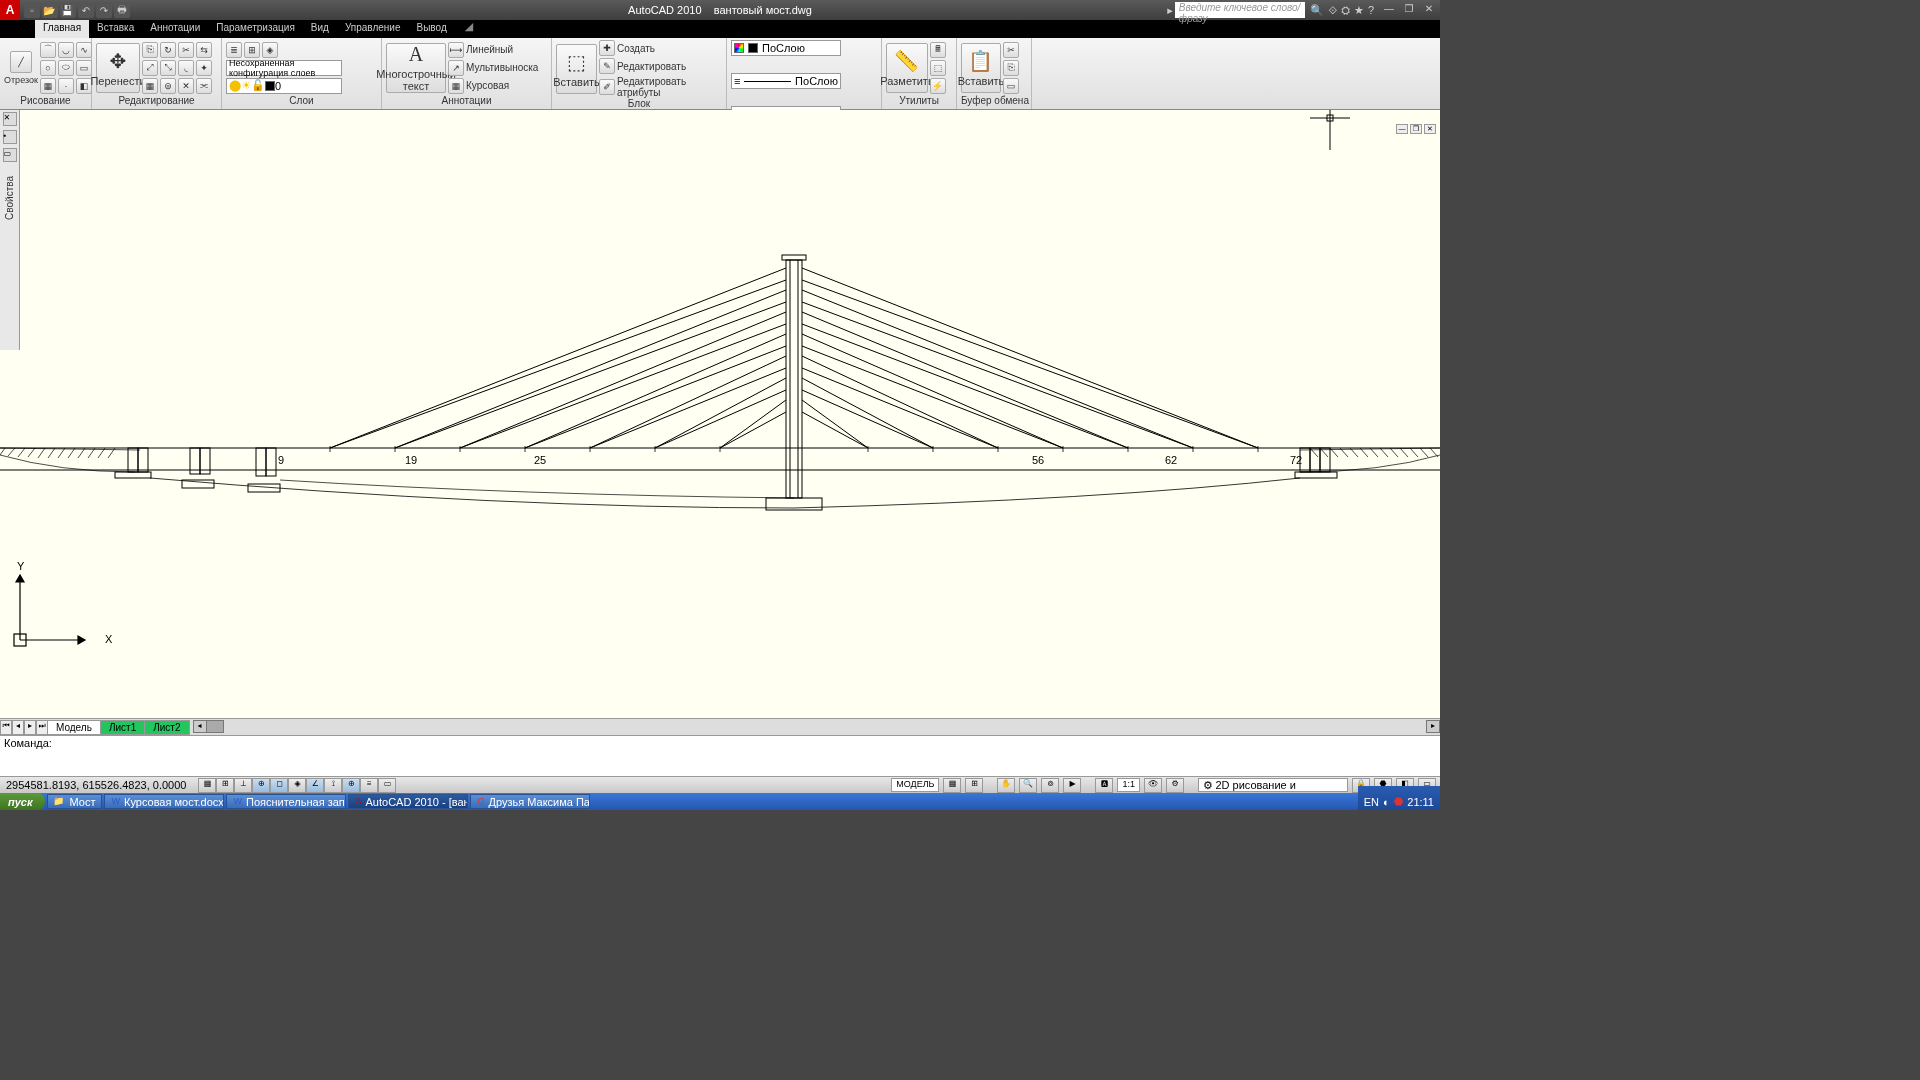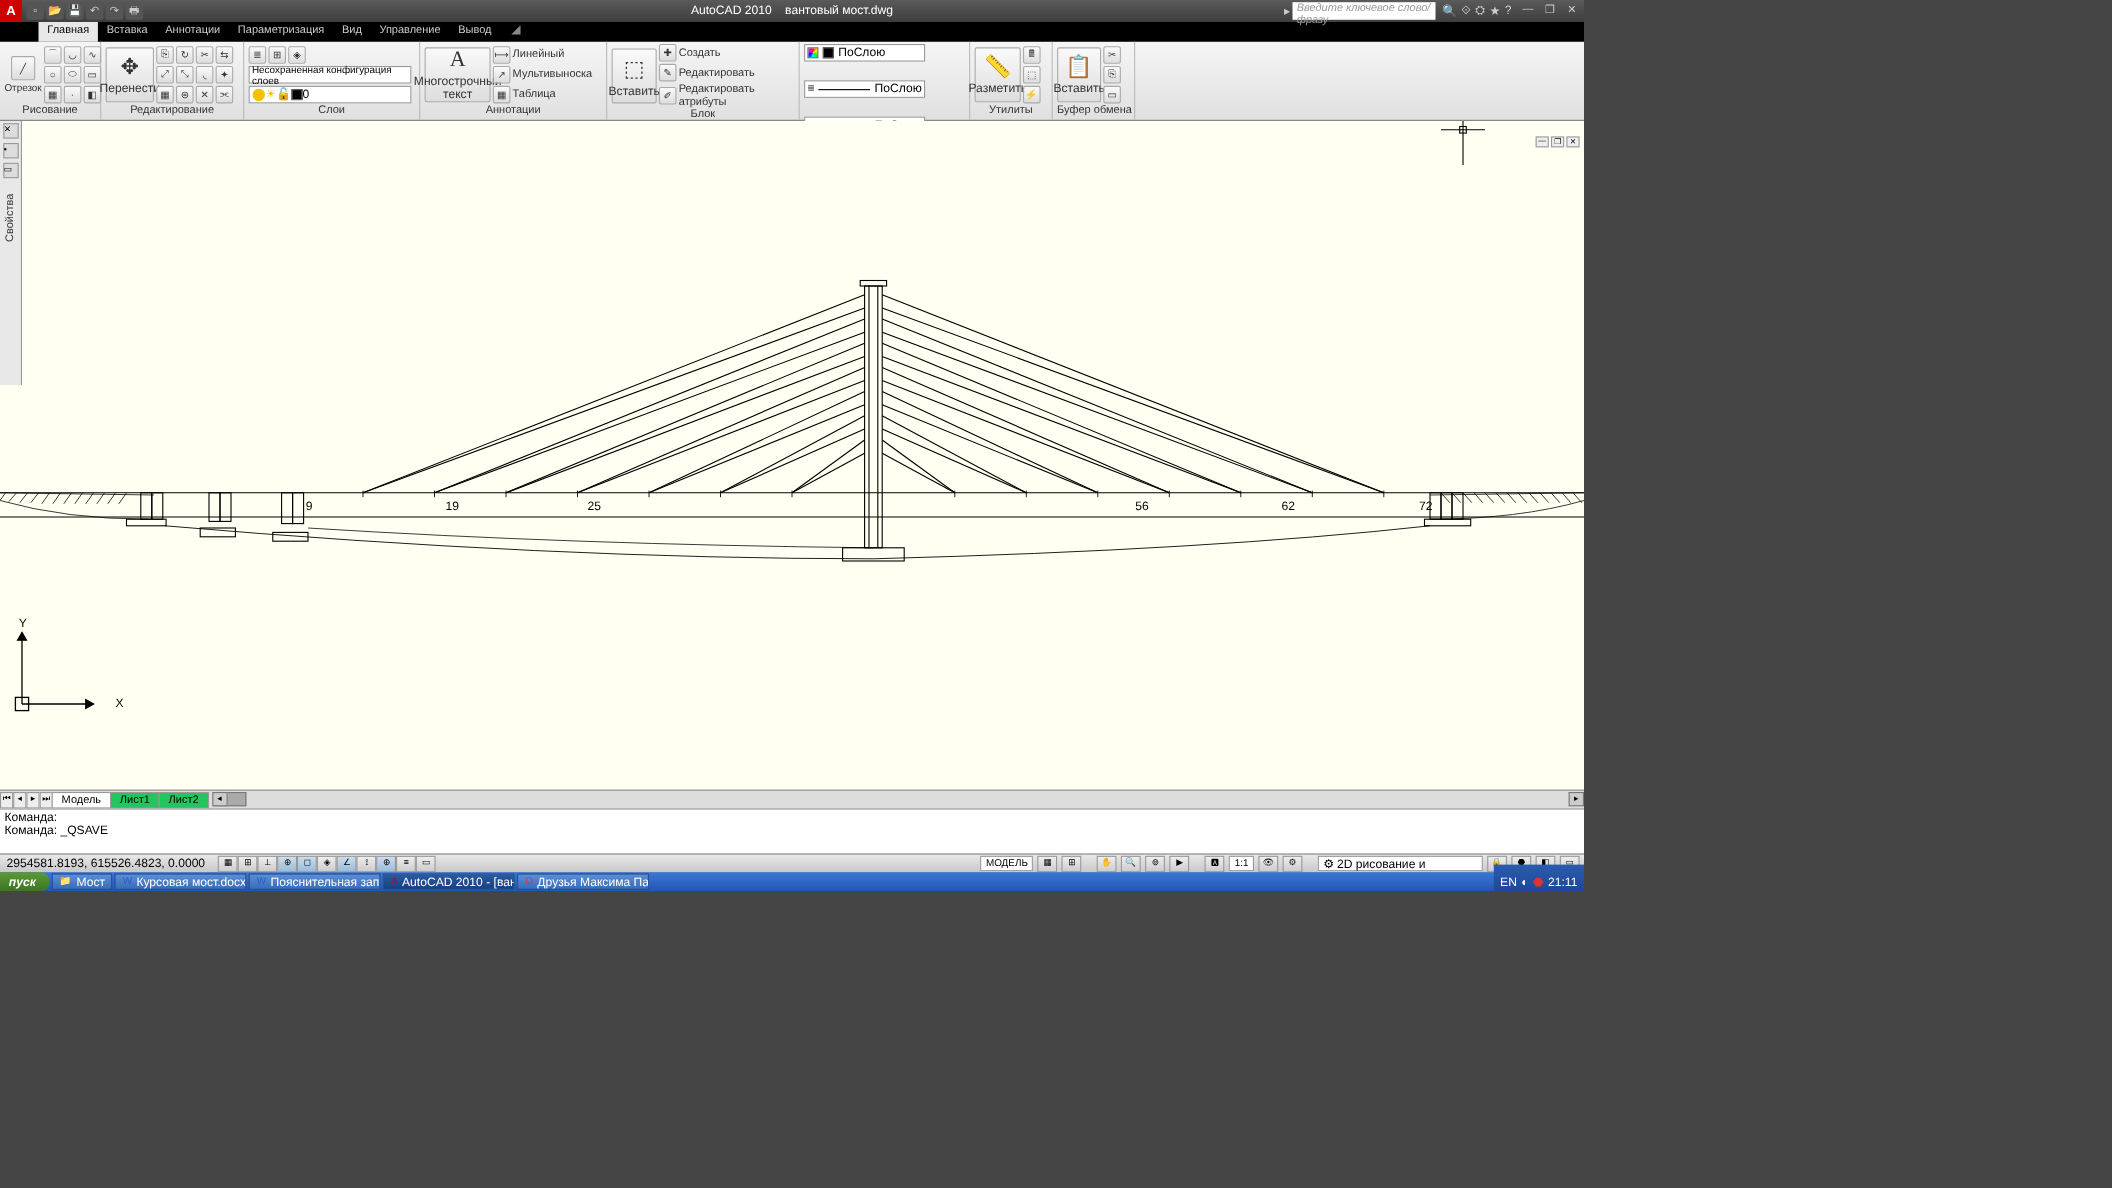--- a/index.html
+++ b/index.html
@@ -26,21 +26,21 @@
 .ribbon{height:72px;background:linear-gradient(#f5f5f5,#e0e0e0);display:flex;border-bottom:1px solid #888;}
 .rpanel{border-right:1px solid #bbb;display:flex;flex-direction:column;padding:2px 4px;position:relative;}
 .rpanel-body{flex:1;display:flex;align-items:center;gap:2px;}
 .rpanel-title{text-align:center;font-size:10px;color:#333;padding-bottom:1px;white-space:nowrap;}
 .rbtn{min-width:16px;height:16px;background:linear-gradient(#fafafa,#ddd);border:1px solid #aaa;border-radius:2px;display:inline-flex;align-items:center;justify-content:center;font-size:9px;color:#333;}
 .rbtn-big{width:44px;height:50px;flex-direction:column;gap:2px;font-size:10px;text-align:center;padding:2px;}
 .rbtn-icon-big{font-size:20px;}
 .rgrid{display:grid;grid-template-columns:repeat(3,16px);gap:2px;}
 .rrow{display:flex;gap:2px;align-items:center;}
 .rcol{display:flex;flex-direction:column;gap:2px;}
-.layer-combo{width:148px;height:16px;background:#fff;border:1px solid #999;font-size:9px;padding:0 2px;display:flex;align-items:center;}
+.layer-combo{width:116px;height:16px;background:#fff;border:1px solid #999;font-size:9px;padding:0 2px;display:flex;align-items:center;}
 .prop-combo{width:110px;height:16px;background:#fff;border:1px solid #999;font-size:9px;padding:0 2px;display:flex;align-items:center;gap:4px;}
 .line-sample{flex:1;height:1px;background:#000;}
 .clr-sw{width:10px;height:10px;border:1px solid #666;}
 .rtext{font-size:10px;color:#333;}
 
 
 .left-sidebar{position:absolute;left:0;top:110px;width:20px;background:#e8e8e8;border-right:1px solid #999;height:240px;display:flex;flex-direction:column;align-items:center;gap:4px;padding-top:2px;}
 .side-btn{width:14px;height:14px;background:#ddd;border:1px solid #999;font-size:8px;}
 .side-label{writing-mode:vertical-rl;transform:rotate(180deg);font-size:10px;color:#333;margin-top:10px;}
 
@@ -203,21 +203,21 @@
         <div class="rrow">
             <div class="rbtn">⟼</div>
             <span class="rtext">Линейный</span>
           </div>
         <div class="rrow">
             <div class="rbtn">↗</div>
             <span class="rtext">Мультивыноска</span>
           </div>
         <div class="rrow">
             <div class="rbtn">▦</div>
-            <span class="rtext">Таблица</span>
+            <span class="rtext">Курсовая</span>
           </div>
       </div>
     </div>
     <div class="rpanel-title">Аннотации</div>
   </div>
 
   <div class="rpanel" style="width:175px;">
     <div class="rpanel-body">
       <div class="rbtn rbtn-big">
         <span class="rbtn-icon-big">⬚</span>
@@ -456,21 +456,20 @@
   <div class="tab inactive">Лист2</div>
   <div class="hscroll">
     <div class="hscroll-thumb"></div>
     <div style="position:absolute;left:-1px;width:14px;height:13px;border:1px solid #777;background:#ccc;text-align:center;font-size:8px;">◂</div>
     <div style="position:absolute;right:0;width:14px;height:13px;border:1px solid #777;background:#ccc;text-align:center;font-size:8px;">▸</div>
   </div>
 </div>
 
 <div class="cmdwin">
   <div>Команда:</div>
-  <div>Команда: _QSAVE</div>
 </div>
 <div class="cmdline">
   <span>Команда:</span>
 </div>
 
 <div class="statusbar">
   <div class="coords">2954581.8193, 615526.4823, 0.0000</div>
   <div class="status-btns">
     <div class="sb">▦</div>
     <div class="sb">⊞</div>

